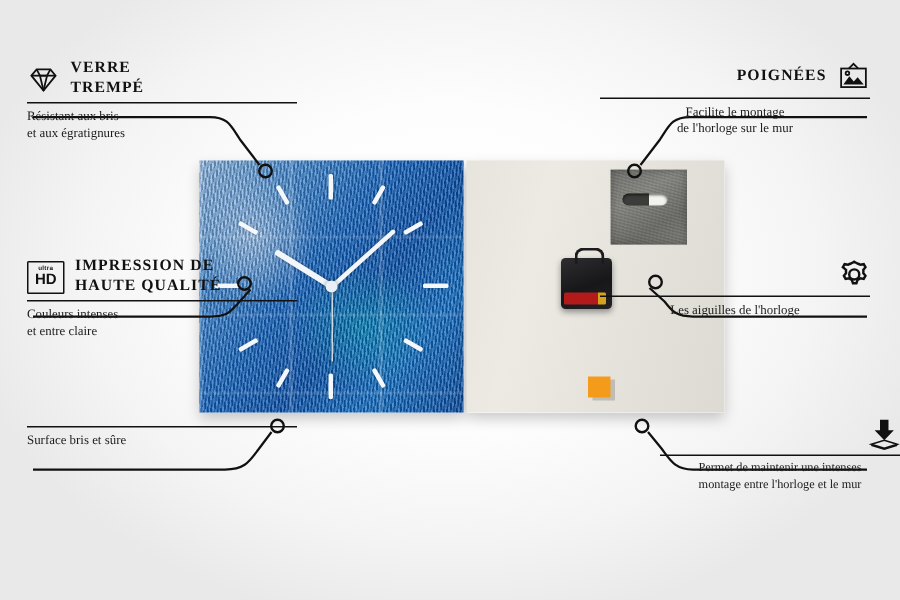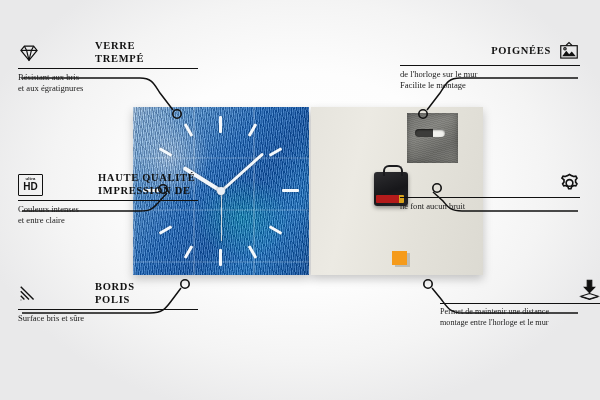--- a/index.html
+++ b/index.html
@@ -71,27 +71,27 @@
     position:absolute;left:2px;bottom:3px;width:28px;height:8px;
     background:linear-gradient(90deg,#b31b1b 0 82%,#d8a21c 82% 100%);border-radius:1px;
   }
   #foam-spacer{
     position:absolute;left:392px;top:251px;width:15px;height:14px;
     background:#f59b1b;box-shadow:3px 2px 0 rgba(120,120,115,.35);
   }
 
   
   .feat{position:absolute;width:180px;}
-  .feat.right{text-align:left;}
+  .feat.right{text-align:center;}
   .head{display:flex;align-items:center;gap:7px;}
   .feat.right .head{justify-content:flex-end;}
   .title{
     font-family:"Liberation Serif",serif;
     font-weight:bold;font-size:10.5px;letter-spacing:.7px;
-    color:#111;line-height:12.5px;text-transform:uppercase;margin-left:48px;
+    color:#111;line-height:12.5px;text-transform:uppercase;
   }
   .rule{height:1.2px;background:#111;margin:3px 0 3px;}
   .desc{
     font-family:"Liberation Serif",serif;
     font-size:8.6px;line-height:10.6px;color:#1b1b1b;
   }
   .ico{width:22px;height:22px;flex:0 0 22px;display:block;}
   .ico svg{display:block;}
   .hdbox{
     width:23px;height:20px;border:1.4px solid #111;border-radius:1px;
@@ -189,46 +189,30 @@
     <div class="desc">et aux égratignures</div>
   </div>
 
   <div class="feat" id="f-impr">
     <div class="head">
       <span class="hdbox">
         <span class="u">ultra</span>
         <span class="h">HD</span>
       </span>
       <div>
+        <div class="title">IMPRESSION DE</div>
         <div class="title">HAUTE QUALITÉ</div>
-        <div class="title">IMPRESSION DE</div>
       </div>
     </div>
     <div class="rule"></div>
     <div class="desc">Couleurs intenses</div>
     <div class="desc">et entre claire</div>
   </div>
 
   <div class="feat" id="f-bords">
-    <div class="head">
-      <span class="ico">
-        <svg viewBox="0 0 24 24" width="22" height="22">
-            <g stroke="#111" stroke-width="1.5" fill="none">
-          <path d="M3 4 L17 18"></path>
-              <path d="M3 9 L12 18"></path>
-              <path d="M3 14 L7 18"></path>
-              <path d="M3 18.5 L3.5 18.5"></path>
-        </g>
-          </svg>
-      </span>
-      <div>
-        <div class="title">BORDS</div>
-        <div class="title">POLIS</div>
-      </div>
-    </div>
     <div class="rule"></div>
     <div class="desc">Surface bris et sûre</div>
   </div>
 
   <div class="feat right" id="f-poign">
     <div class="head">
       <div>
         <div class="title">POIGNÉES</div>
       </div>
       <span class="ico">
@@ -236,49 +220,49 @@
             <g fill="none" stroke="#111" stroke-width="1.3">
           <path d="M8.5 6.2 L12 2.8 L15.5 6.2"></path>
           <rect x="3" y="6.2" width="18" height="13.5"></rect>
           <path d="M4.6 17.8 L9 11.8 L12.2 15.6 L15 12.6 L19.4 17.8 Z" fill="#111" stroke="none"></path>
           <circle cx="7.6" cy="9.6" r="1.3"></circle>
         </g>
           </svg>
       </span>
     </div>
     <div class="rule"></div>
+    <div class="desc">Facilite le montage</div>
     <div class="desc">de l'horloge sur le mur</div>
-    <div class="desc">Facilite le montage</div>
   </div>
 
   <div class="feat right" id="f-meca">
     <div class="head">
       <span class="ico">
         <svg viewBox="0 0 24 24" width="23" height="23">
             <g fill="none" stroke="#111" stroke-width="1.7">
           <path d="M12 2.6 l2.1 1.2 a8.6 8.6 0 0 1 2.1 .9 l2.4 -.4 1.2 2.1 -1.5 1.9 a8.6 8.6 0 0 1 0 2.2 l1.5 1.9 -1.2 2.1 -2.4 -.4 a8.6 8.6 0 0 1 -1.9 1.1 l-.8 2.3 -2.4 0 -.8 -2.3 a8.6 8.6 0 0 1 -1.9 -1.1 l-2.4 .4 -1.2 -2.1 1.5 -1.9 a8.6 8.6 0 0 1 0 -2.2 L4.1 6.4 5.3 4.3 l2.4 .4 A8.6 8.6 0 0 1 9.8 3.8 Z"></path>
           <circle cx="12" cy="11.4" r="3.5"></circle>
         </g>
           </svg>
       </span>
     </div>
     <div class="rule"></div>
-    <div class="desc">ne font aucun bruit</div>
+    <div class="desc">Les aiguilles de l'horloge</div>
   </div>
 
   <div class="feat right" id="f-entre">
     <div class="head">
       <span class="ico">
         <svg viewBox="0 0 24 24" width="23" height="23">
             <g fill="#111" stroke="#111" stroke-width="1.1">
           <path d="M9.6 2.4 h4.8 v7.4 h3 L12 15.4 L6.6 9.8 h3 Z"></path>
           <path d="M12 16.2 L21 19 L12 21.8 L3 19 Z" fill="none"></path>
           <path d="M3 19.6 L12 22.4 L21 19.6" fill="none"></path>
         </g>
           </svg>
       </span>
     </div>
     <div class="rule"></div>
-    <div class="desc">Permet de maintenir une distance</div>
+    <div class="desc">Permet de maintenir une intenses</div>
     <div class="desc">montage entre l'horloge et le mur</div>
   </div>
 
 </div>
 
 </body></html>

